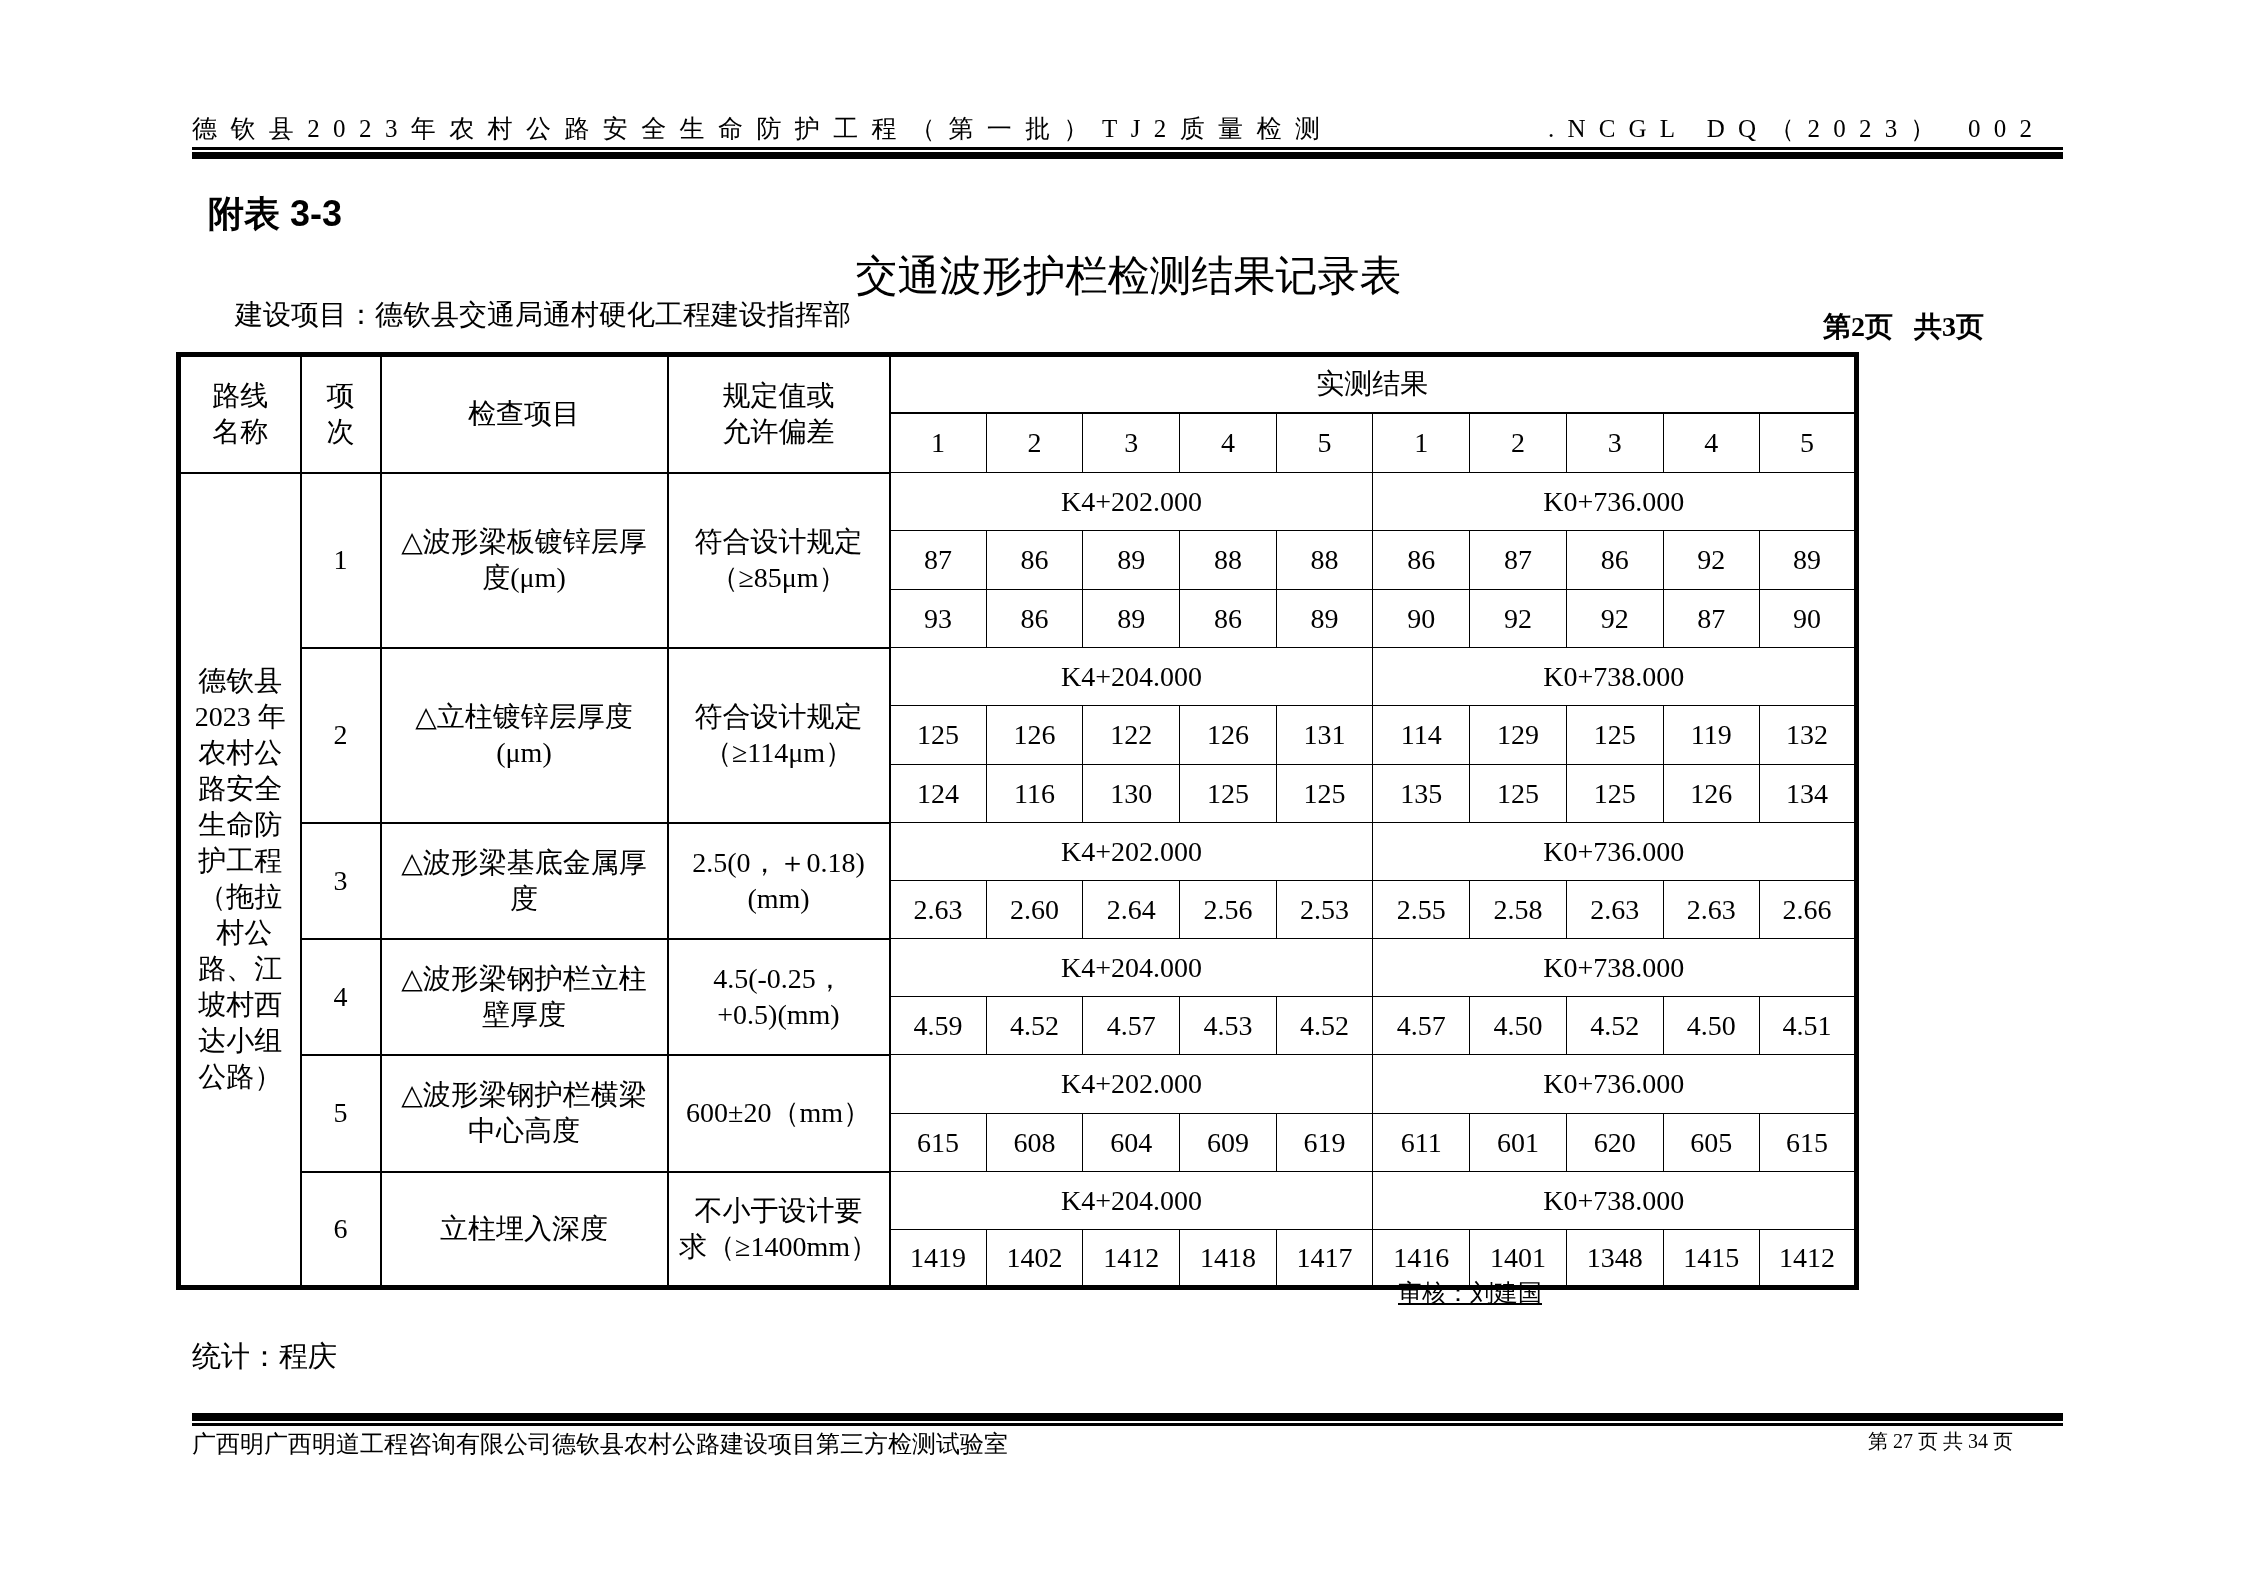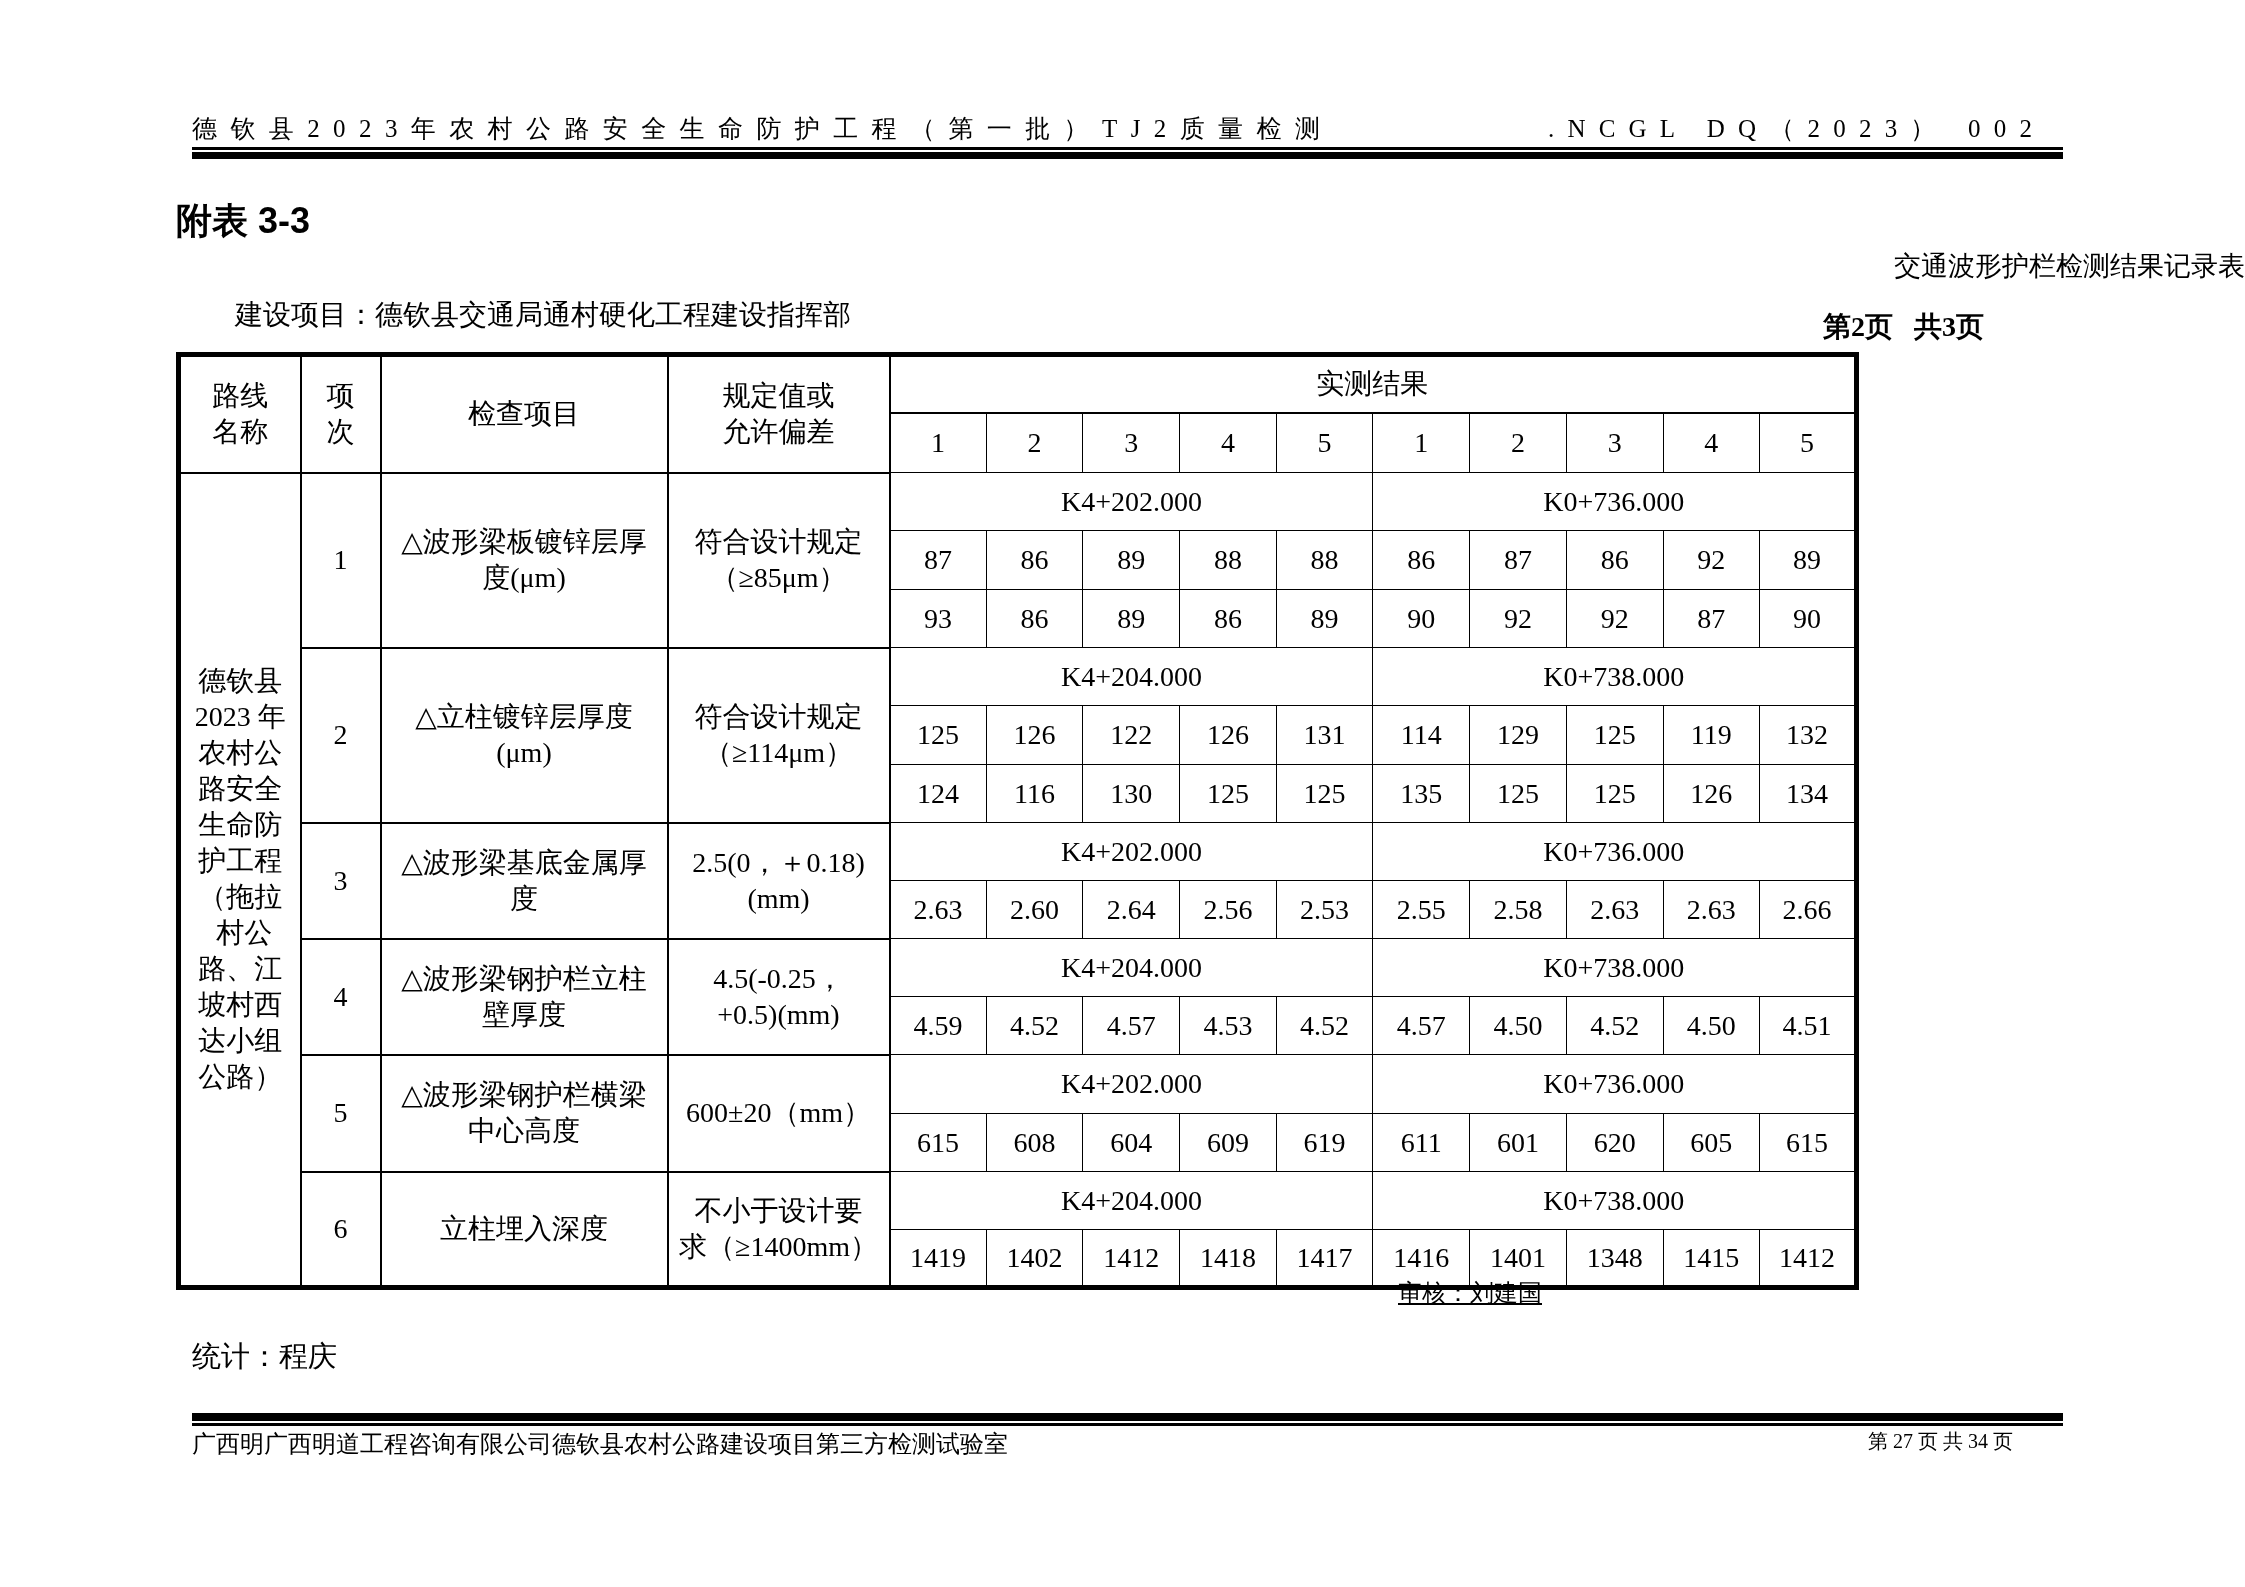--- a/index.html
+++ b/index.html
@@ -6,23 +6,23 @@
   body { width: 2245px; height: 1587px; position: relative; overflow: hidden;
          font-family: "Liberation Serif", "DejaVu Serif", serif; color: #000; }
   .abs { position: absolute; }
 
   
   .hdr-left { left: 192px; top: 112px; font-size: 25px; letter-spacing: 13.4px; white-space: nowrap; }
   .hdr-right { left: 1548px; top: 112px; font-size: 25px; letter-spacing: 13.2px; white-space: nowrap; }
   .rule-thin { left: 192px; width: 1871px; height: 3px; background: #000; }
   .rule-thick { left: 192px; width: 1871px; height: 7px; background: #000; }
 
-  .appendix { left: 176px; top: 190px; font-size: 36px; font-weight: bold;
-              font-family: "Liberation Sans", "DejaVu Sans", sans-serif; margin-top: 7px; }
-  .doc-title { left: 0; width: 2245px; top: 248px; text-align: right; font-size: 27px; padding-left: 12px; box-sizing: border-box;}
+  .appendix { left: 208px; top: 190px; font-size: 36px; font-weight: bold;
+              font-family: "Liberation Sans", "DejaVu Sans", sans-serif; }
+  .doc-title { left: 0; width: 2245px; top: 248px; text-align: center; font-size: 42px; padding-left: 12px; box-sizing: border-box;}
   .project { left: 235px; top: 296px; font-size: 28px; }
   .pageinfo { left: 1823px; top: 308px; font-size: 28px; white-space: pre; font-weight: bold; }
 
   
   table.rec { position: absolute; left: 176px; top: 334px; width: 1683px;
               border-collapse: collapse; border: 5px solid #000; table-layout: fixed; margin-top: 18px; }
   table.rec td { border: 2px solid #000; text-align: center; vertical-align: middle;
                  font-size: 28px; line-height: 36px; padding: 0; }
   table.rec td.thin { border-width: 1px; }
   .c-route { width: 122px; }

